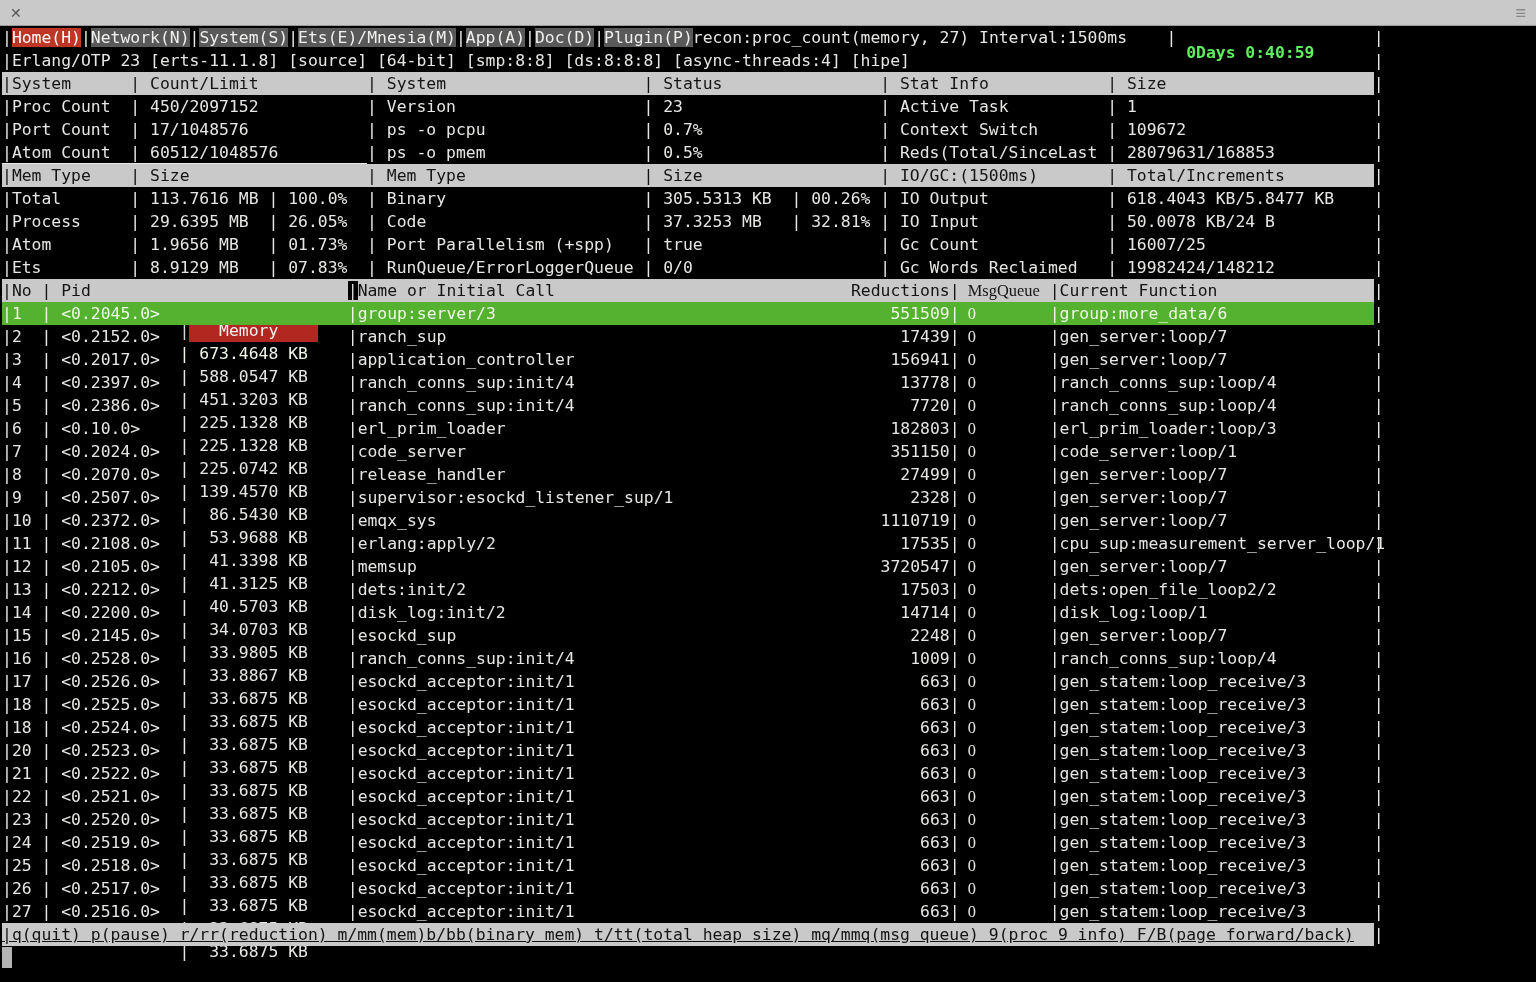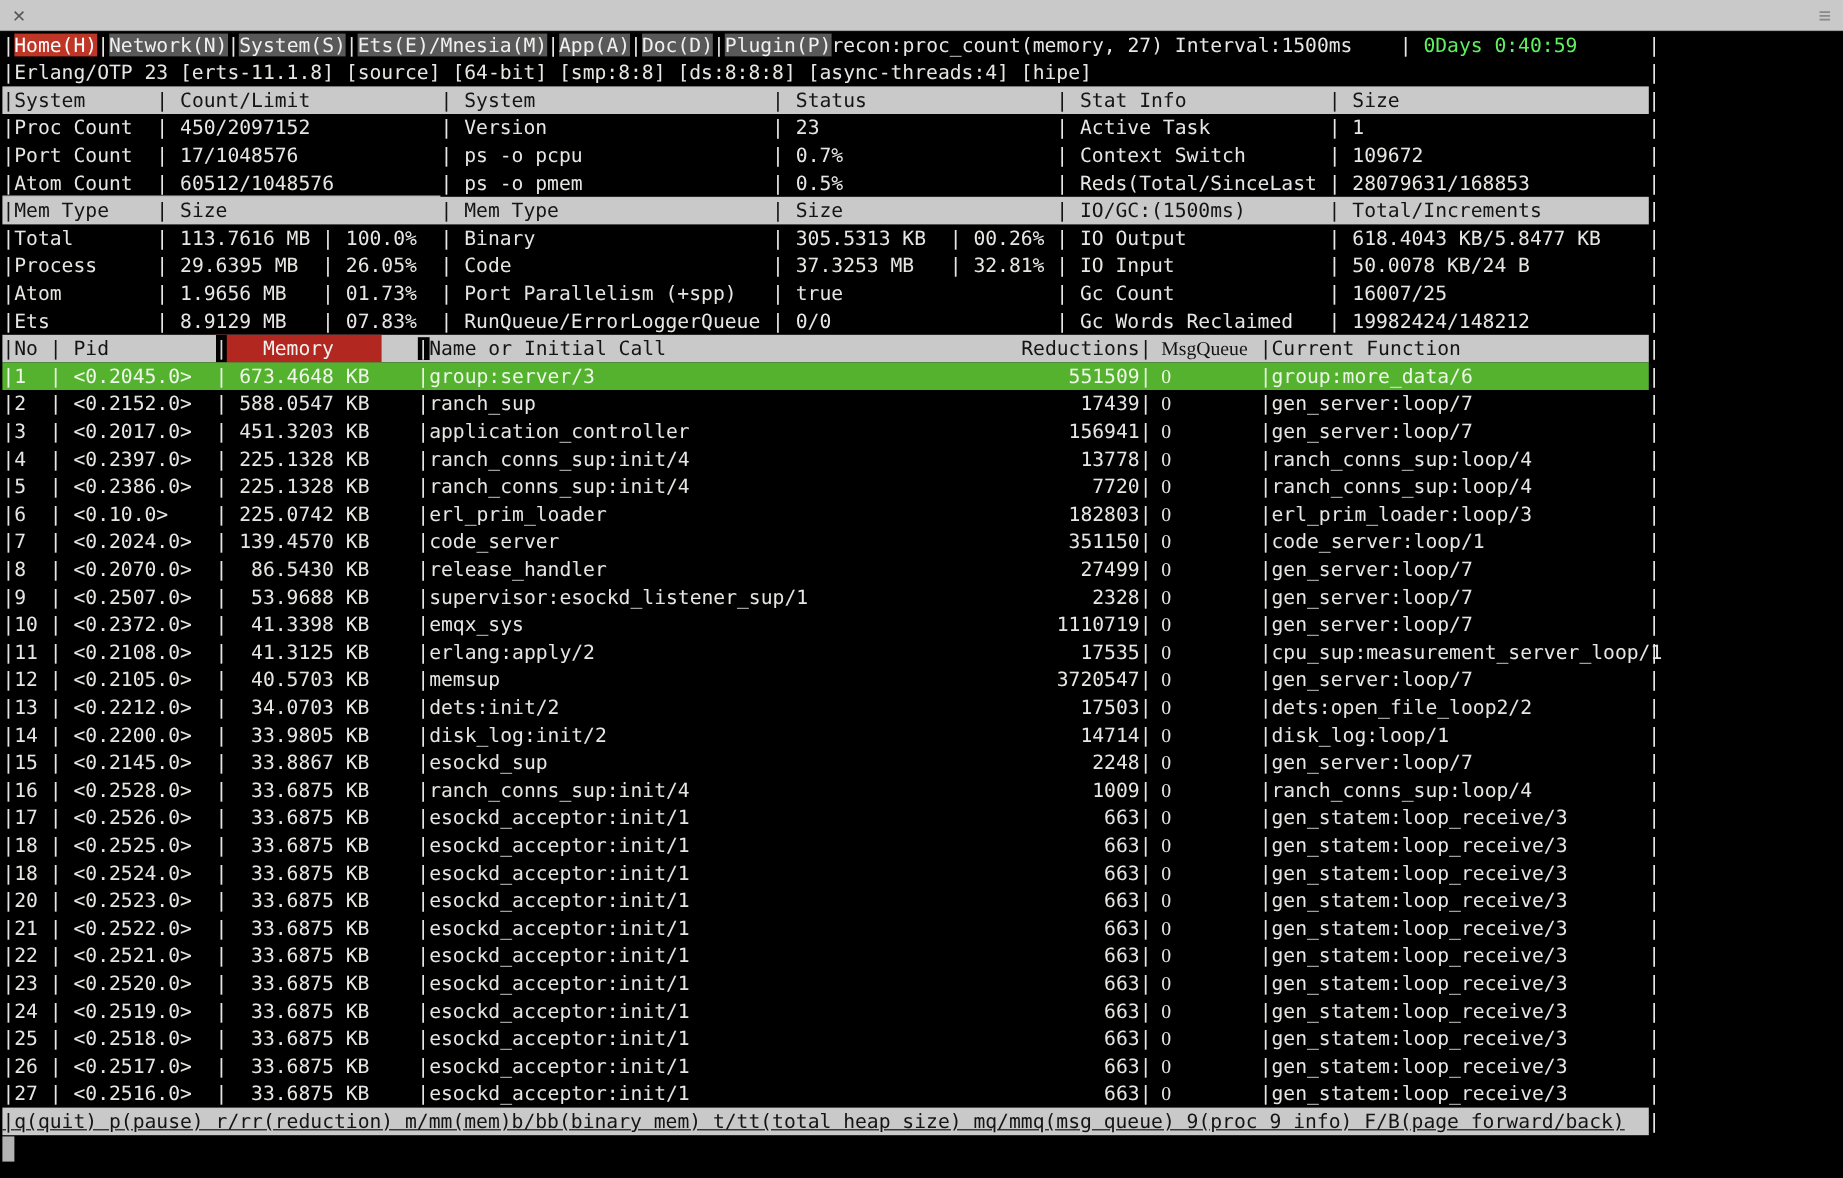--- a/index.html
+++ b/index.html
@@ -25,39 +25,39 @@
   .cell::before{content:"| ";}
   .cell.first::before{content:"|";}
   .cell.empty::before{content:"";}
 
   
   .mi{display:inline;}
   .mlbl{background:#595959;color:#f0f0ee;}
   .mi.selected .mlbl{background:#bf3526;color:#fff;}
   .msep{color:#e6e6e4;}
   .m-sep{position:absolute;left:118ch;top:0;}
-  .m-time{position:absolute;left:120ch;top:0;color:#5ff05f;font-weight:normal;}
+  .m-time{position:absolute;left:120ch;top:15px;color:#5ff05f;font-weight:bold;}
 
   
   .thead{background:#c9c9c9;color:#141414;width:139ch;}
   .trow{width:139ch;}
 
   
   .s1{width:13ch;} .s2{width:24ch;} .s3{width:28ch;} .s4{width:24ch;} .s5{width:23ch;} .s6{width:27ch;}
   [data-repeat="system_table.rows"] .line:last-child .s1,
   [data-repeat="system_table.rows"] .line:last-child .s2{border-bottom:1px solid #e8e8e6;}
 
   
   .m1{width:13ch;} .m2{width:14ch;} .m3{width:10ch;} .m4{width:28ch;}
   .m5{width:15ch;} .m6{width:9ch;}  .m7{width:23ch;} .m8{width:27ch;}
 
   
   .c-no{width:4ch;}
   .c-pid{width:14ch;}
-  .c-mem{width:14ch;position:relative;text-align:right;padding-right:1ch;padding-left:2ch;}
+  .c-mem{width:14ch;position:relative;text-align:right;padding-right:1ch;padding-left:2ch;margin-top:40px;}
   .c-mem::before{content:"|";position:absolute;left:0;top:0;}
   .c-name{width:40ch;margin-left:30px;} .c-name::before{content:"|";}
   .c-reds{width:22ch;text-align:right;} .c-reds::before{content:"";} .c-reds::after{content:"|";}
   .c-msgq{width:11ch;padding-left:1ch;font-family:Liberation Serif, serif;} .c-msgq::before{content:"";}
   .c-fn{width:34ch;} .c-fn::before{content:"|";}
 
   .thead.prochdr .c-mem{background:#b2271f;color:#f2f2f0;text-align:center;padding:0;}
   .thead.prochdr .c-mem::before{content:"|";background:#000;color:#d8d8d6;width:1ch;}
   .thead.prochdr .c-name::before{background:#000;color:#d8d8d6;}
 

